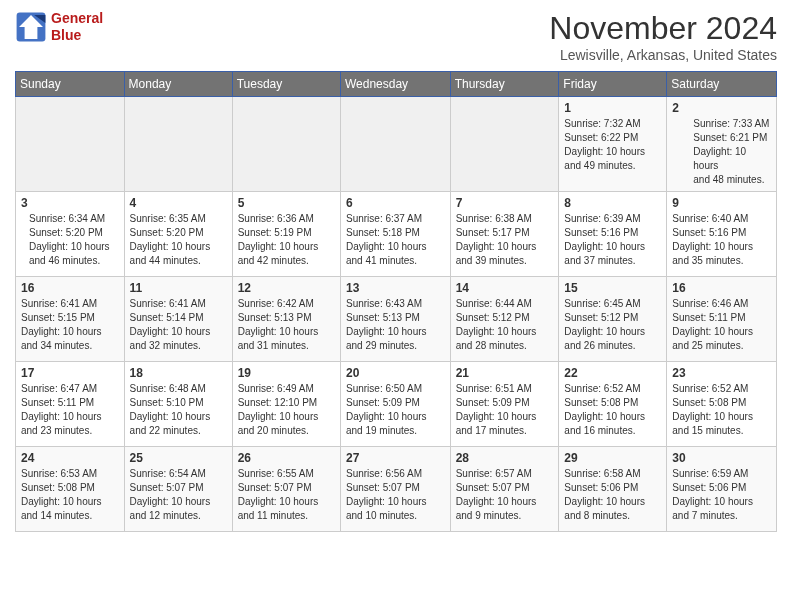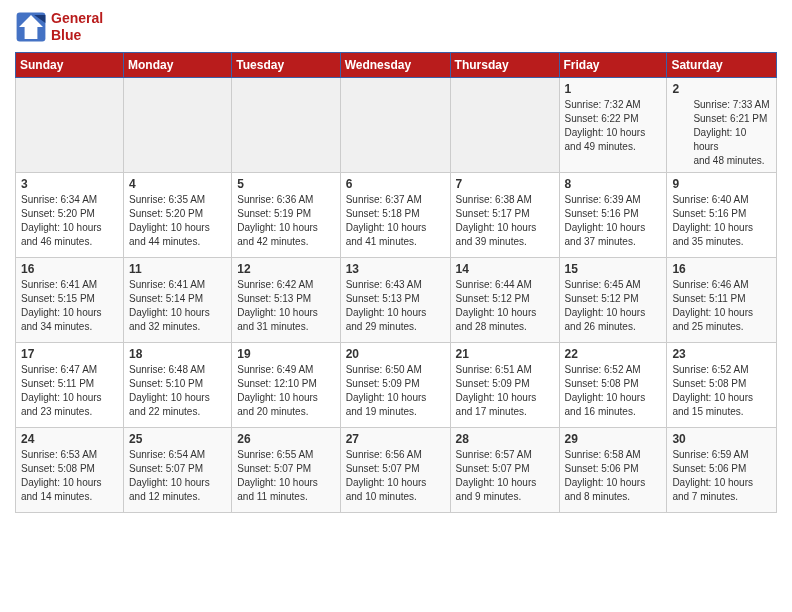--- a/index.html
+++ b/index.html
@@ -42,24 +42,24 @@
     .location {
       font-size: 14px;
       color: #555;
     }
     .calendar {
       width: 100%;
       border-collapse: collapse;
       border: 1px solid #ccc;
     }
     .calendar th {
-      background: #b91c1c;
+      background: #737373;
       color: #fff;
       font-size: 12px;
-      font-weight: bold;
+      font-weight: normal;
       padding: 5px 4px;
       text-align: left;
       border: 1px solid #3a5fa8;
     }
     .calendar td {
       vertical-align: top;
       padding: 4px 5px;
       border: 1px solid #ccc;
       font-size: 10px;
       color: #333;
@@ -96,20 +96,24 @@
     <svg class="logo-icon" viewBox="0 0 40 40">
       <rect x="2" y="2" width="36" height="36" rx="4" fill="#4472c4"></rect>
       <polygon points="20,5 35,20 28,20 28,35 12,35 12,20 5,20" fill="white"></polygon>
       <polygon points="24,5 38,15 38,5" fill="#1a3a7a"></polygon>
     </svg>
     <div>
       <div class="logo-text">General</div>
       <div class="logo-text">Blue</div>
     </div>
   </div>
+  <div class="title-area">
+    <div class="month-title">November 2024</div>
+    <div class="location">Lewisville, Arkansas, United States</div>
+  </div>
 </div>
 
 <table class="calendar">
   <thead>
     <tr>
     <th>Sunday</th>
         <th>Monday</th>
         <th>Tuesday</th>
         <th>Wednesday</th>
         <th>Thursday</th>
@@ -135,21 +139,21 @@
           <span class="day-num">2</span>
           <div class="day-info" style="white-space: pre-line; margin-left: 21px;">Sunrise: 7:33 AM
 Sunset: 6:21 PM
 Daylight: 10 hours
 and 48 minutes.</div>
         </td>
       </tr>
       <tr>
         <td>
           <span class="day-num">3</span>
-          <div class="day-info" style="white-space: pre-line;">Sunrise: 6:34 AM
+          <div class="day-info" style="white-space: pre-line; margin-left: 8px;">Sunrise: 6:34 AM
 Sunset: 5:20 PM
 Daylight: 10 hours
 and 46 minutes.</div>
         </td>
         <td>
           <span class="day-num">4</span>
           <div class="day-info" style="white-space: pre-line;">Sunrise: 6:35 AM
 Sunset: 5:20 PM
 Daylight: 10 hours
 and 44 minutes.</div>

